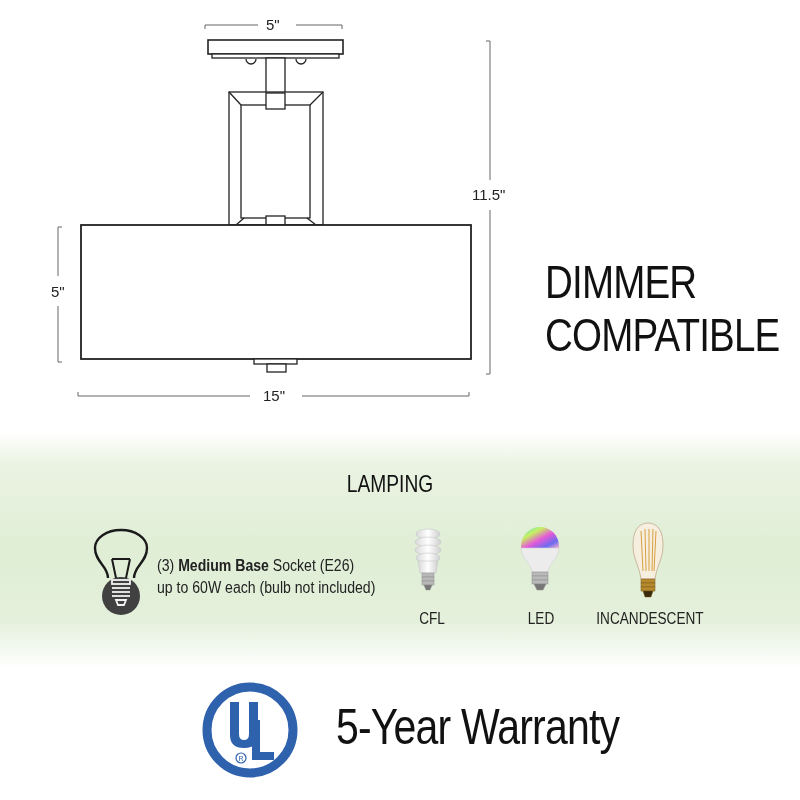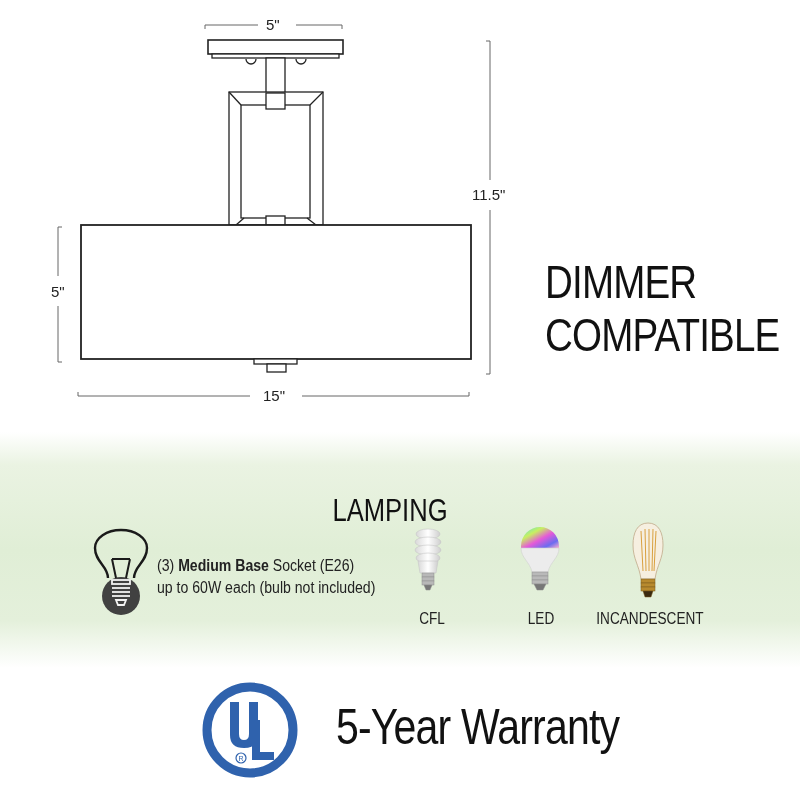--- a/index.html
+++ b/index.html
@@ -5,21 +5,21 @@
   html, body { margin:0; padding:0; }
   body { width:800px; height:800px; background:#ffffff; position:relative; overflow:hidden;
          font-family: "Liberation Sans", sans-serif; color:#111; }
   .abs { position:absolute; }
   #diagram { left:0; top:0; width:800px; height:420px; }
   .dimtxt { font-family:"Liberation Sans", sans-serif; font-size:15px; color:#222; }
   .bigtxt { font-family:"Liberation Sans", sans-serif; font-weight:400; color:#111; letter-spacing:-1px; transform:scaleX(0.82); transform-origin:left top; white-space:nowrap; }
   #dimmer { left:545px; top:255px; font-size:47px; line-height:53px; }
   #band { left:0; top:432px; width:800px; height:236px;
           background: linear-gradient(to bottom, #ffffff 0%, #eaf3e2 14%, #e0eed6 50%, #e4f0db 80%, #ffffff 100%); }
-  #lamping-title { left:0; top:470px; width:781px; text-align:center; font-size:32px; letter-spacing:0;margin-top:22px; }
+  #lamping-title { left:0; top:470px; width:781px; text-align:center; font-size:24px; letter-spacing:0; }
   #lamping-title span { display:inline-block; transform:scaleX(0.8); }
   .socket-line { font-size:16px; color:#222; white-space:nowrap; transform:scaleX(0.88); transform-origin:left top; }
   .bulb-label { font-size:16px; color:#222; text-align:center; width:140px; transform:scaleX(0.85); }
   #warranty { left:336px; top:697px; font-size:50px; line-height:60px; }
 </style>
 </head>
 <body>
 
 <svg id="diagram" class="abs" width="800" height="420" viewBox="0 0 800 420">
   <g fill="#fff" stroke="#222" stroke-width="1.3">

